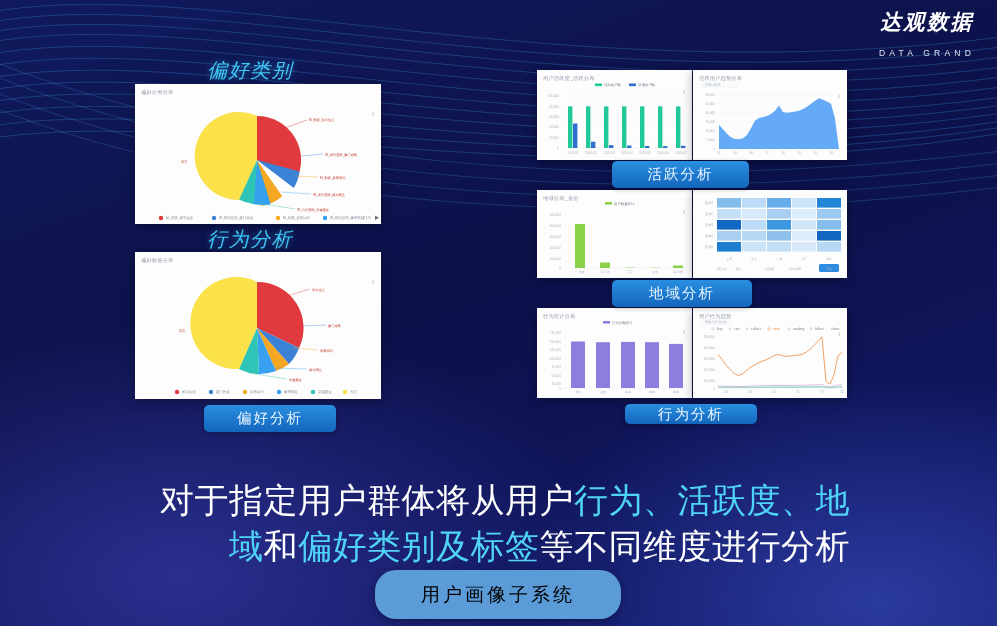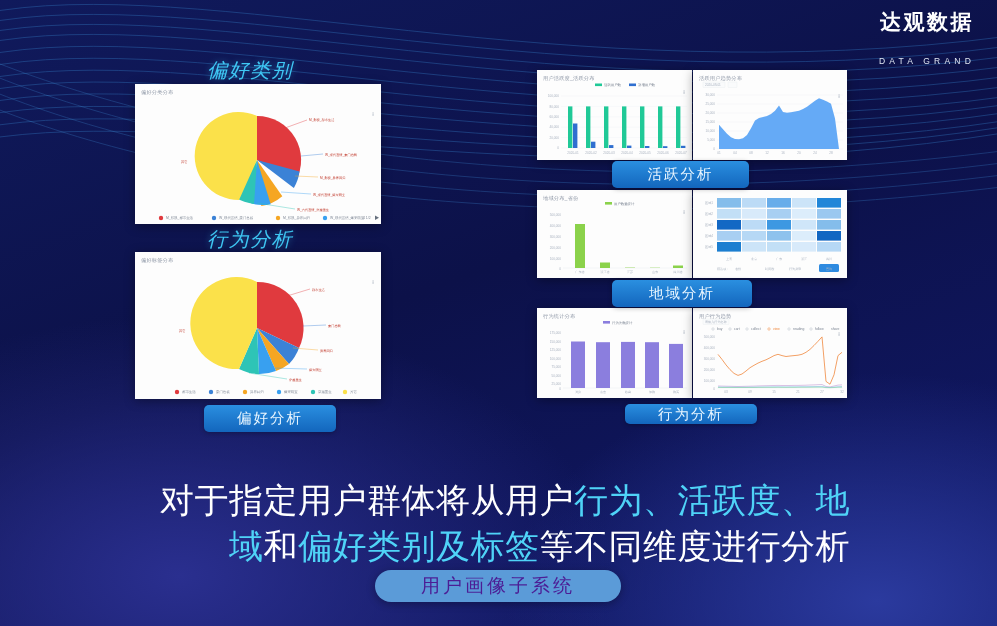--- a/index.html
+++ b/index.html
@@ -44,30 +44,30 @@
     white-space:nowrap;
   }
   
   #summary {
     position:absolute; left:150px; top:478px; width:700px;
     text-align:right; font-size:34px; line-height:1.35; color:#ffffff;
     letter-spacing:.5px;
   }
   #summary .hi { color:#4fd3f7; }
   #bigbtn {
-    position:absolute; left:375px; top:570px; width:246px; height:32px;
+    position:absolute; left:375px; top:570px; width:246px; height:49px;
     display:flex; align-items:center; justify-content:center;
     border-radius:21px; background:#5b9bd8;
-    color:#4c1d95; font-size:19px; letter-spacing:3px;
+    color:#000000; font-size:19px; letter-spacing:3px;
     box-shadow:0 2px 9px rgba(0,0,0,.3);
   }
   
   #logo { position:absolute; right:22px; top:8px; text-align:center; }
-  #logo .cn { color:#ffffff; font-size:21px; font-weight:bold; letter-spacing:2.5px; }
-  #logo .en { color:#dfe6f2; font-size:8.5px; letter-spacing:4.2px; margin-top:20px; }
+  #logo .cn { color:#ffffff; font-size:21px; font-weight:bold; letter-spacing:2.5px;font-style:italic; }
+  #logo .en { color:#dfe6f2; font-size:8.5px; letter-spacing:4.2px; margin-top:12px; }
 
   svg { display:block; }
   .ax { font-size:3.1px; fill:#aab3c0; font-family:"Liberation Sans",sans-serif; }
   .lg { font-size:3.4px; fill:#7d8694; font-family:"Liberation Sans",sans-serif; }
   .gl { stroke:#eef1f5; stroke-width:.35; }
   .pl { font-size:3.2px; fill:#c0392b; font-family:"Liberation Sans",sans-serif; }
 </style>
 </head>
 <body>
 

